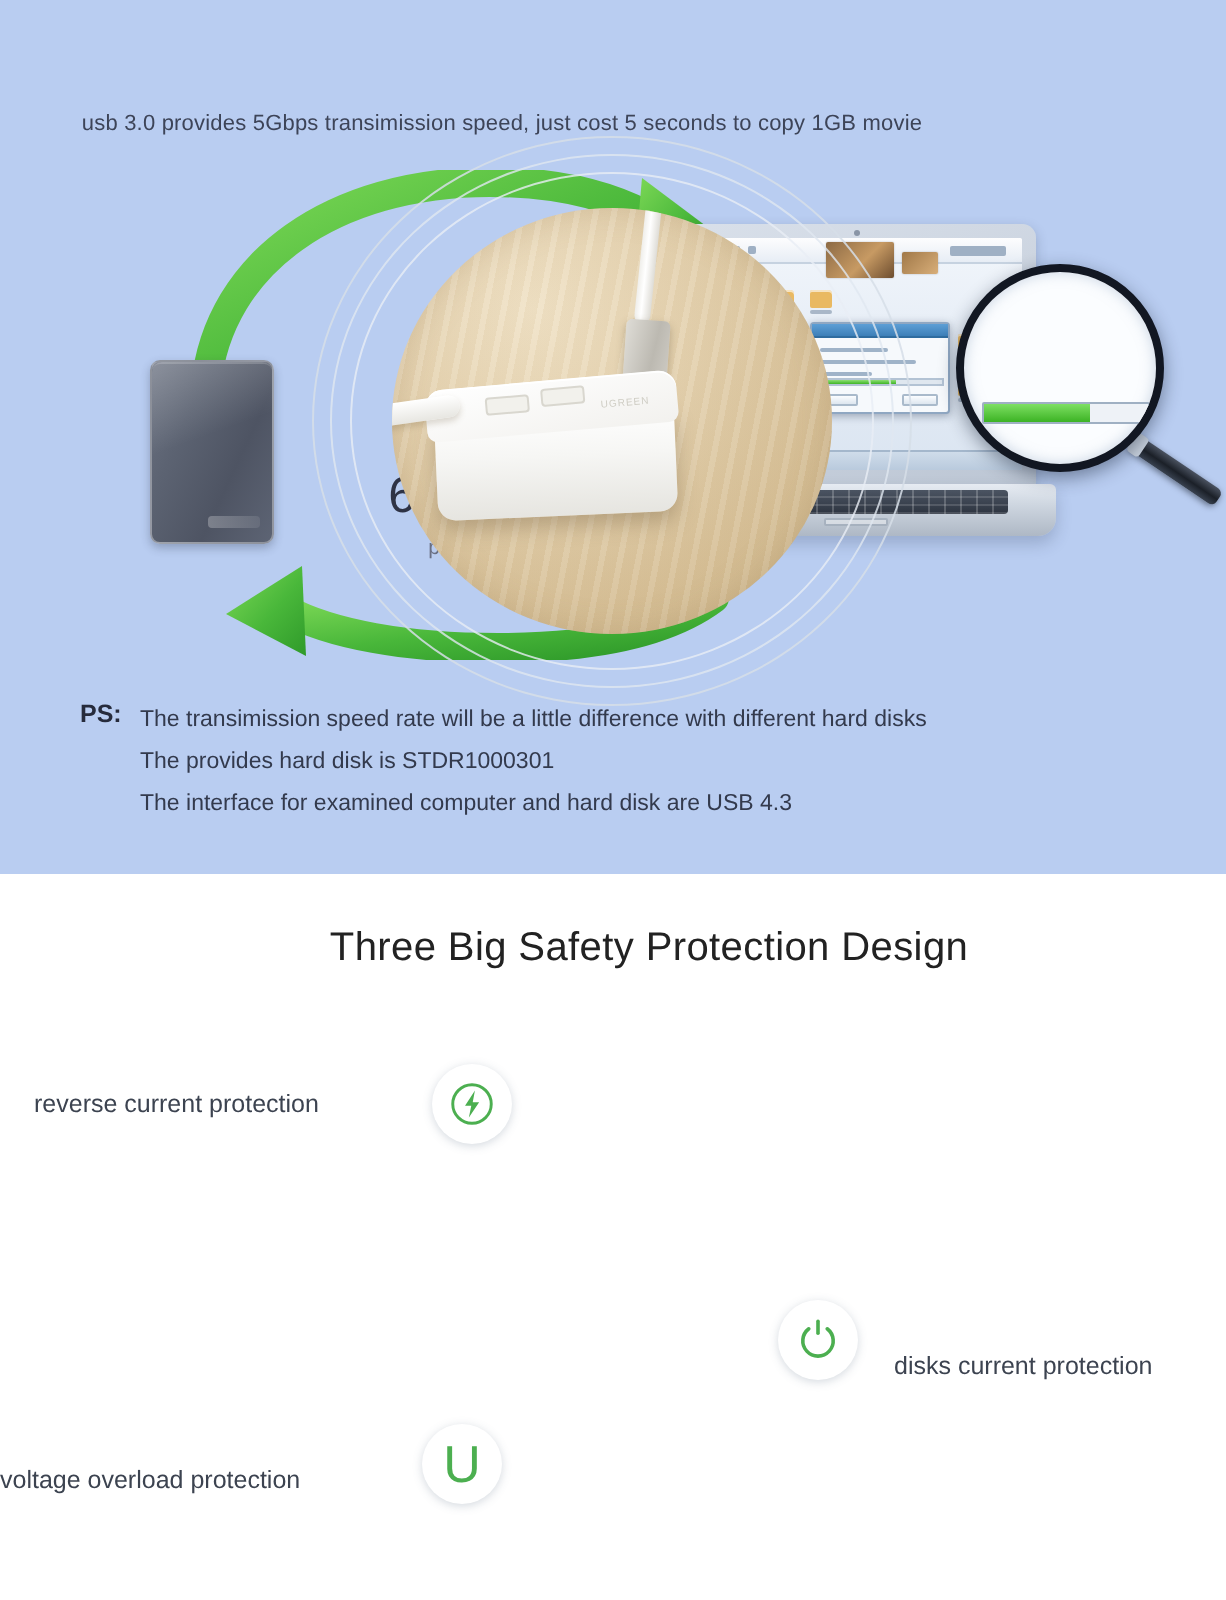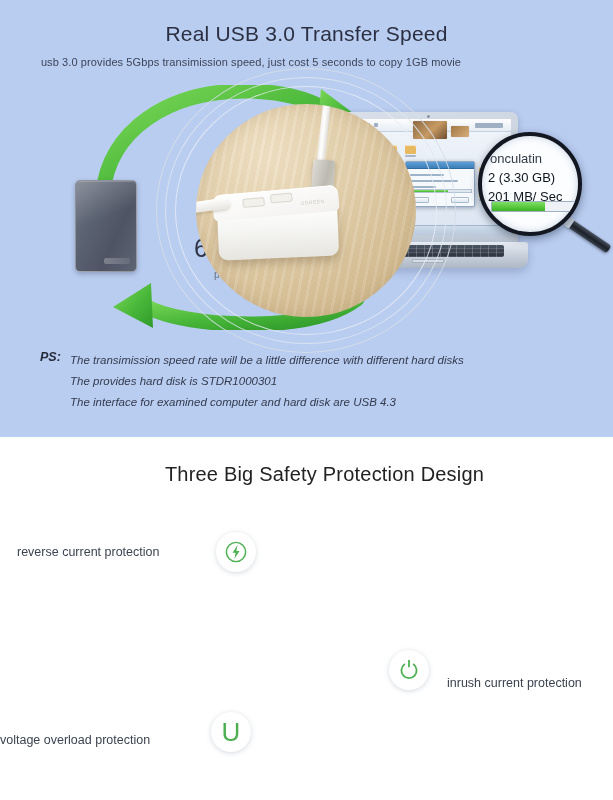--- a/index.html
+++ b/index.html
@@ -181,21 +181,21 @@
     background:linear-gradient(180deg,#4a5260,#1b2028 55%,#394250);
     border-radius:3px; transform:rotate(34deg); transform-origin:0 50%;
     box-shadow:0 1px 3px rgba(10,15,25,.5);
   }
   #mag-handle:before{
     content:""; position:absolute; left:0; top:-1px; width:7px; height:11px;
     background:#c9d2de; border-radius:2px;
   }
 
   
-  #ps-block{ position:absolute; left:40px; top:350px;font-style:italic; }
+  #ps-block{ position:absolute; left:40px; top:350px; }
   #ps-label{
     position:absolute; left:0; top:0; font-size:12.5px; font-weight:bold; color:#262b3c;
   }
   .ps-line{
     font-size:11.5px; color:#333a4d; line-height:21px; margin-left:30px; white-space:nowrap;
   }
 
   
   #safety-section{
     position:absolute; left:18px; top:437px; width:613px; height:363px; background:#fff;
@@ -294,21 +294,20 @@
   .prot-label{ position:absolute; font-size:12.5px; color:#3c4350; white-space:nowrap; }
   #label-reverse{ left:17px; top:545px; }
   #label-inrush{  left:447px; top:676px; }
   #label-voltage{ left:0; top:733px; }
 </style>
 </head>
 <body>
 
 <div id="usb-section">
 
-  <div id="usb-title">Real USB 3.0 Transfer Speed</div>
   <div id="usb-subtitle">usb 3.0 provides 5Gbps transimission speed, just cost 5 seconds to copy 1GB movie</div>
 
   <svg class="flow-svg" viewBox="0 0 300 245">
     <defs>
       <linearGradient id="gArrow" x1="0" y1="0" x2="1" y2="1">
         <stop offset="0" stop-color="#7ed957"></stop>
         <stop offset="55%" stop-color="#49b73a"></stop>
         <stop offset="100%" stop-color="#2f9a2a"></stop>
       </linearGradient>
     </defs>
@@ -438,25 +437,20 @@
     </div>
     <div id="base">
       <div id="keyboard"></div>
       <div id="trackpad"></div>
     </div>
   </div>
 
   <div id="magnifier">
     <div id="mag-handle"></div>
     <div id="mag-lens">
-      <div id="mag-inner">
-        <div class="mag-txt" id="mag-txt0">onculatin</div>
-        <div class="mag-txt">2 (3.30 GB)</div>
-        <div class="mag-txt">201 MB/ Sec</div>
-      </div>
       <div id="mag-prog">
           <i></i>
         </div>
     </div>
   </div>
 
   <div id="ps-block">
     <span id="ps-label">PS:</span>
     <div class="ps-line">The transimission speed rate will be a little difference with different hard disks</div>
     <div class="ps-line">The provides hard disk is STDR1000301</div>
@@ -505,14 +499,14 @@
     <path d="M7.4,6.4 a7.6,7.6 0 1 0 9.2,0" fill="none" stroke="#4caf50" stroke-width="1.8" stroke-linecap="round"></path>
     <line x1="12" y1="2.6" x2="12" y2="8.6" stroke="#4caf50" stroke-width="1.8" stroke-linecap="round"></line>
   </svg>
 </div>
 
 <div class="badge" id="badge-voltage">
   <span id="u-glyph">U</span>
 </div>
 
 <div class="prot-label" id="label-reverse">reverse current protection</div>
-<div class="prot-label" id="label-inrush">inrush current protection</div>
+<div class="prot-label" id="label-inrush">disks current protection</div>
 <div class="prot-label" id="label-voltage">voltage overload protection</div>
 
 </body></html>

